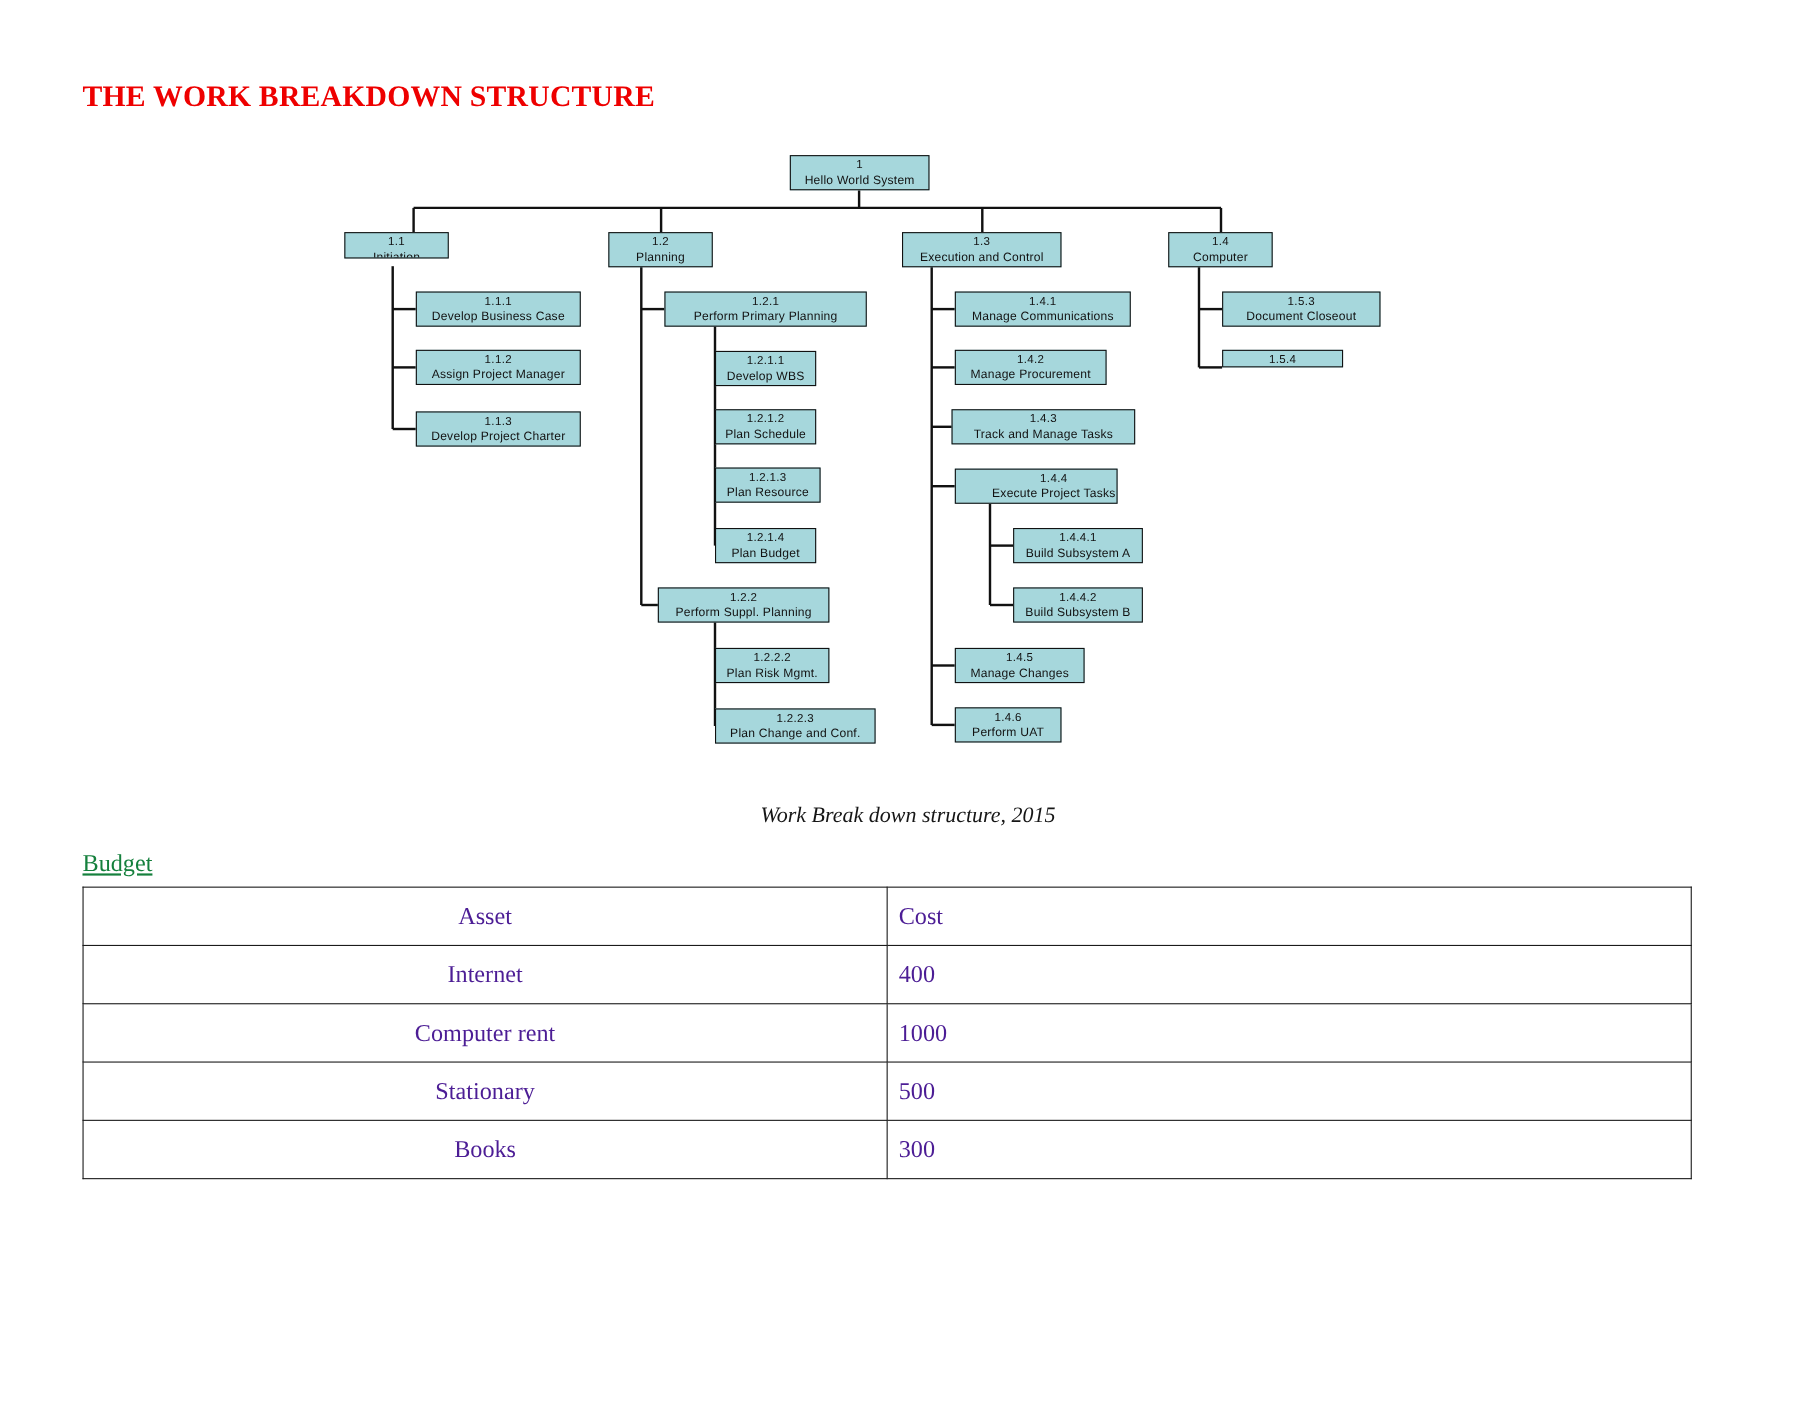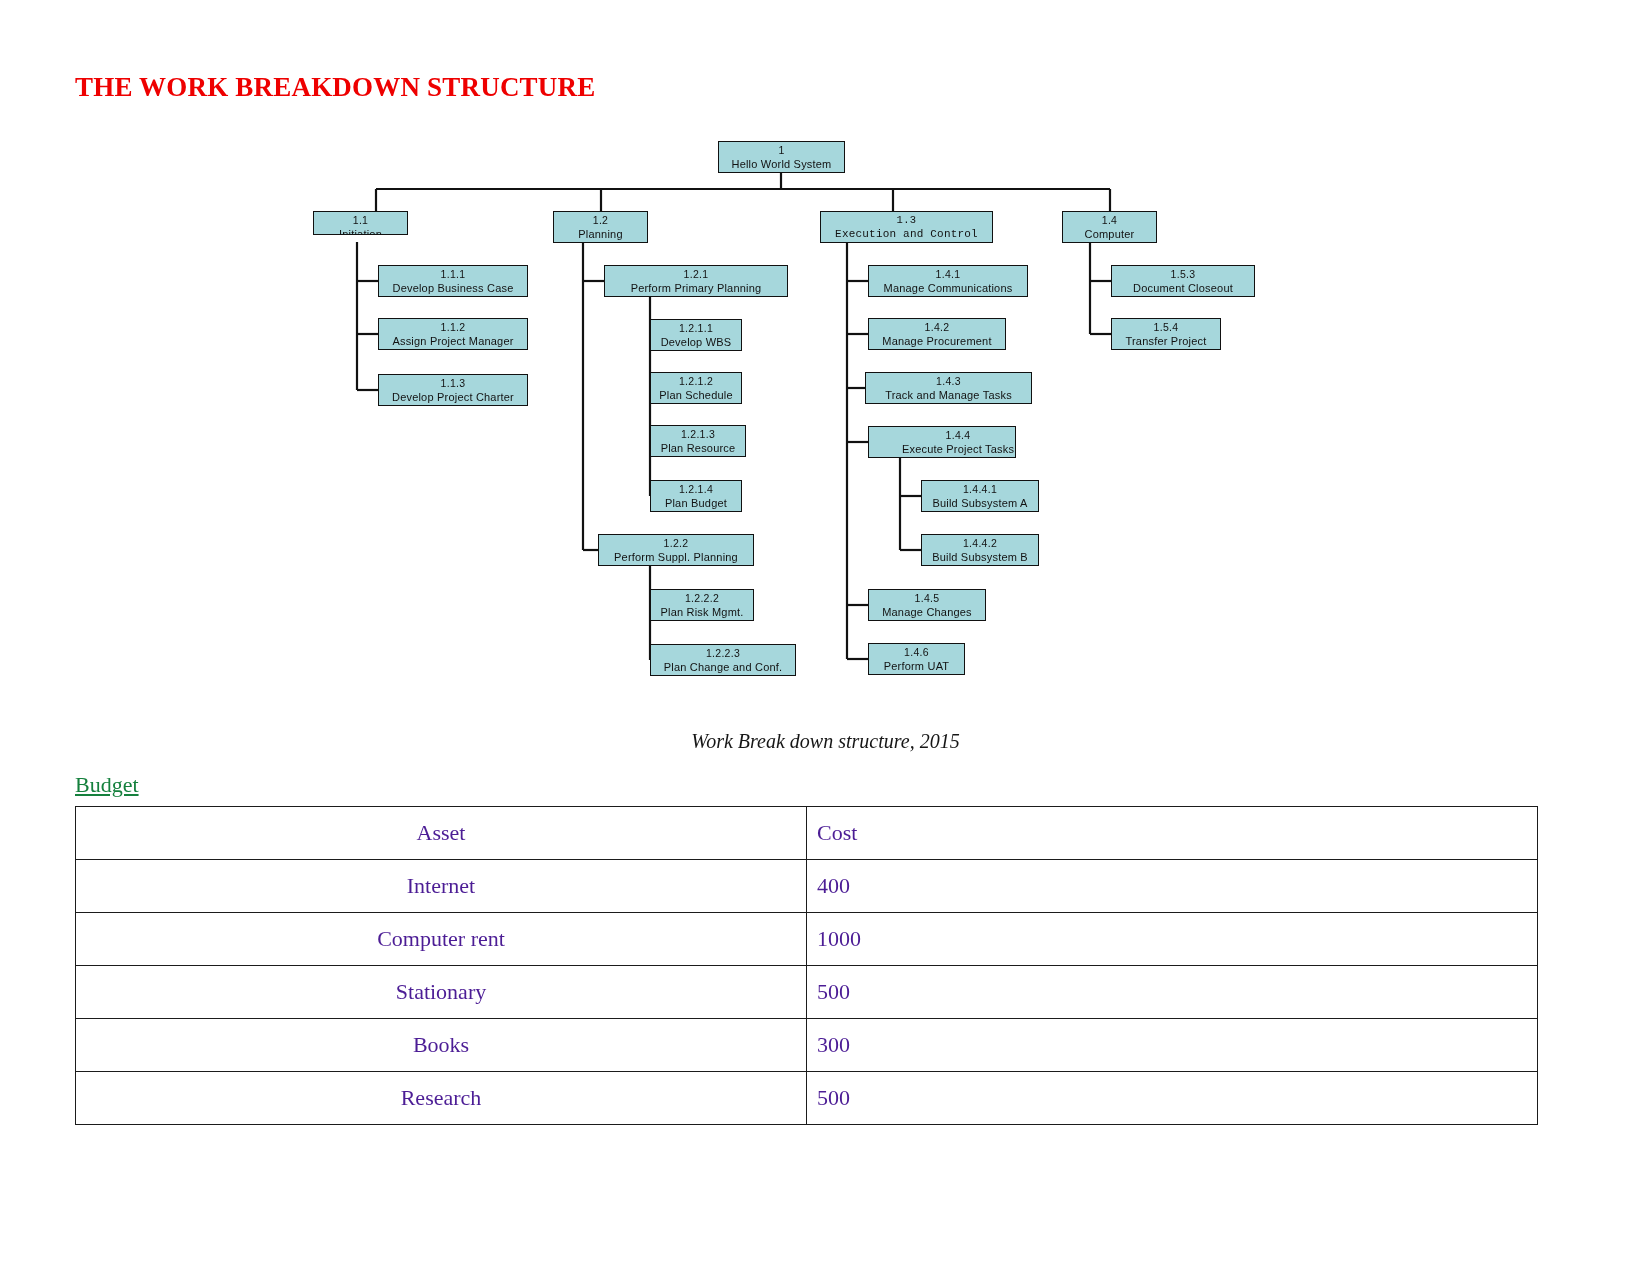--- a/index.html
+++ b/index.html
@@ -226,21 +226,21 @@
   </div>
   <div class="wbs-node" style="left:650px; top:589px; width:104px; height:32px;">
     <span class="wbs-id">1.2.2.2</span>
     <span class="wbs-label">Plan Risk Mgmt.</span>
   </div>
   <div class="wbs-node" style="left:650px; top:644px; width:146px; height:32px;">
     <span class="wbs-id">1.2.2.3</span>
     <span class="wbs-label">Plan Change and Conf.</span>
   </div>
 
-  <div class="wbs-node" style="left:820px; top:211px; width:173px; height:32px;font-family:Liberation Mono, monospace;">
+  <div class="wbs-node" style="left:820px; top:211px; width:145px; height:32px;">
     <span class="wbs-id">1.3</span>
     <span class="wbs-label">Execution and Control</span>
   </div>
   <div class="wbs-node" style="left:868px; top:265px; width:160px; height:32px;">
     <span class="wbs-id">1.4.1</span>
     <span class="wbs-label">Manage Communications</span>
   </div>
   <div class="wbs-node" style="left:868px; top:318px; width:138px; height:32px;">
     <span class="wbs-id">1.4.2</span>
     <span class="wbs-label">Manage Procurement</span>
@@ -271,21 +271,21 @@
   </div>
 
   <div class="wbs-node" style="left:1062px; top:211px; width:95px; height:32px;">
     <span class="wbs-id">1.4</span>
     <span class="wbs-label">Computer</span>
   </div>
   <div class="wbs-node" style="left:1111px; top:265px; width:144px; height:32px;">
     <span class="wbs-id">1.5.3</span>
     <span class="wbs-label">Document Closeout</span>
   </div>
-  <div class="wbs-node" style="left:1111px; top:318px; width:110px; height:32px;">
+  <div class="wbs-node" style="left:1111px; top:318px; width:110px; height:16px;">
     <span class="wbs-id">1.5.4</span>
     <span class="wbs-label">Transfer Project</span>
   </div>
 </div>
 
 <div id="figure-caption">Work Break down structure, 2015</div>
 
 <div id="budget-heading">Budget</div>
 
 <div id="budget-table-wrap">
@@ -304,19 +304,15 @@
         <td class="col-cost">1000</td>
       </tr>
       <tr>
         <td class="col-asset">Stationary</td>
         <td class="col-cost">500</td>
       </tr>
       <tr>
         <td class="col-asset">Books</td>
         <td class="col-cost">300</td>
       </tr>
-      <tr>
-        <td class="col-asset">Research</td>
-        <td class="col-cost">500</td>
-      </tr>
     </tbody>
   </table>
 </div>
 
 </body></html>

